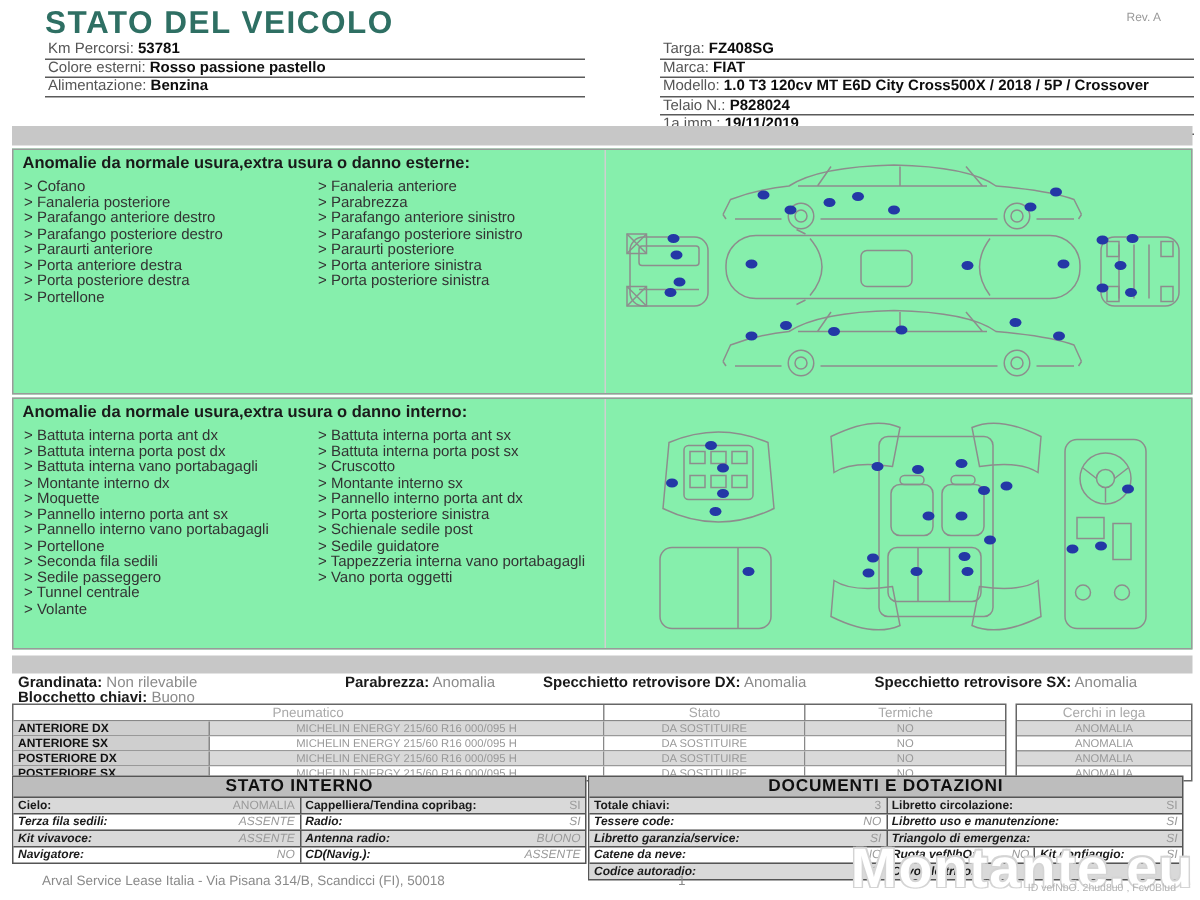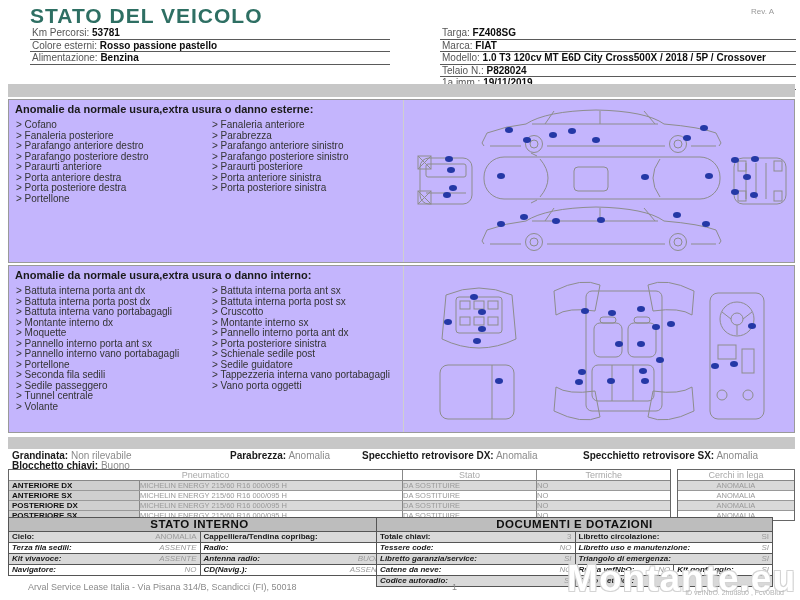--- a/index.html
+++ b/index.html
@@ -16,21 +16,21 @@
   .field-row { border-bottom:1px solid #5a5a5a; font-size:10px; height:11.5px; line-height:11px;
                white-space:nowrap; overflow:hidden; color:#555; padding-left:2px; }
   .field-row b { color:#0d0d0d; }
 
   
   .gbar { position:absolute; left:8px; width:787px; background:#c7c7c7; }
   #gbar1 { top:84px; height:13px; }
   #gbar2 { top:437px; height:12px; }
 
   
-  .sec { position:absolute; left:8px; width:785px; border:1px solid #9a9a9a; background:#c4b5fd; }
+  .sec { position:absolute; left:8px; width:785px; border:1px solid #9a9a9a; background:#86efac; }
   #sec-ext { top:99px;  height:162px; }
   #sec-int { top:265px; height:166px; }
   .sec-title { font-size:11px; font-weight:bold; color:#1a1a1a; padding:3px 0 2px 6px; }
   .cols { position:absolute; left:7px; top:20px; width:386px; }
   .col { position:absolute; top:0; width:180px; font-size:10px; color:#333; line-height:10.5px; }
   .col.c2 { left:196px; width:186px; }
   .sec-divider { position:absolute; left:394px; top:0; bottom:0; border-left:1px solid #cfcfcf; }
   .diagram { position:absolute; left:395px; top:1px; }
   .diagram path, .diagram rect, .diagram circle, .diagram line, .diagram polyline
     { fill:none; stroke:#8d8d8d; stroke-width:1; }
@@ -44,36 +44,36 @@
                 font-size:7.5px; background:#fff; }
   #tires-cerchi { position:absolute; left:677px; top:469px; width:116px; border:1px solid #666;
                   font-size:7.5px; background:#fff; }
   .thead { display:flex; height:10px; line-height:10px; color:#a9a9a9; font-size:9px;
            border-bottom:1px solid #888; }
   .thc { text-align:center; }
   .trow { display:flex; height:9px; line-height:9px; border-top:1px solid #999; }
   .trow:first-child { border-top:none; }
   .trow.odd  .tc:not(.pos) { background:#d9d9d9; }
   .trow.even .tc:not(.pos) { background:#fff; }
-  .tc { overflow:hidden; white-space:nowrap; color:#999; }
+  .tc { overflow:hidden; white-space:nowrap; color:#999; text-align:center; }
   .tc.pos { width:131px; background:#cfcfcf; color:#111; font-weight:bold; text-align:left;
             padding-left:3px; font-size:8px; border-right:1px solid #888; box-sizing:border-box; }
   .tc.tire { width:263px; border-right:1px solid #888; box-sizing:border-box; }
   .tc.stato { width:134px; border-right:1px solid #888; box-sizing:border-box; }
   .tc.term { width:133px; }
   .crow { height:9px; line-height:9px; text-align:center; color:#999; border-top:1px solid #999; }
   .crow:first-of-type { border-top:none; }
   .crow.odd { background:#d9d9d9; }
   #cerchi-head { height:10px; line-height:10px; text-align:center; color:#a9a9a9; font-size:9px;
                  border-bottom:1px solid #888; }
 
   
   .info-table { position:absolute; top:517px; border:1px solid #555; background:#fff; }
   #stato-interno { left:8px;  width:381px; }
-  #documenti    { left:376px; width:395px; }
+  #documenti    { left:392px; width:395px; }
   .tbl-title { background:#bdbdbd; font-weight:bold; font-size:11.5px; text-align:center;
                height:13px; line-height:13px; color:#0f0f0f; border-bottom:1px solid #555;
                letter-spacing:0.5px; }
   .irow { display:flex; height:10px; line-height:10px; }
   .irow + .irow { border-top:1px solid #555;font-style:italic; }
   .irow.odd { background:#d9d9d9; }
   .icell { display:flex; justify-content:space-between; padding:0 3px; box-sizing:border-box;
            overflow:hidden; white-space:nowrap; }
   .icell + .icell { border-left:1px solid #555; }
   .il { font-weight:bold; color:#1a1a1a; font-size:8px; }

